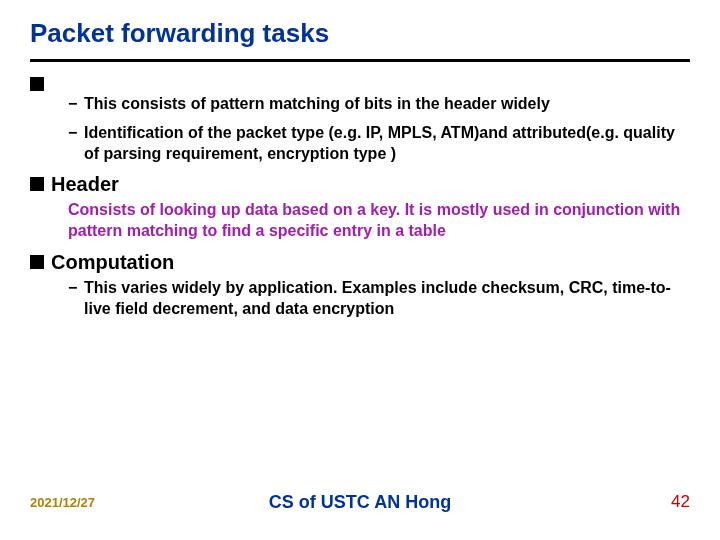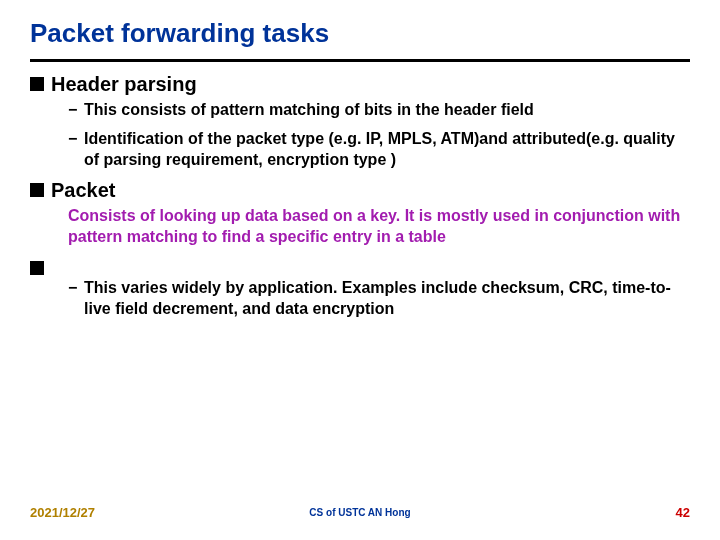--- a/index.html
+++ b/index.html
@@ -9,67 +9,67 @@
   .rule { border-top: 3px solid #000; margin-bottom: 10px; }
   .item { margin-bottom: 6px; }
   .bullet-row { display: flex; align-items: flex-start; }
   .sq { width: 14px; height: 14px; background: #000; flex: 0 0 14px; margin-top: 5px; margin-right: 7px; }
   .heading { font-size: 20px; font-weight: bold; color: #000; line-height: 1.25; }
   .sub { padding-left: 38px; margin-top: 3px; margin-bottom: 8px; }
   .sub-row { display: flex; align-items: flex-start; }
   .dash { font-size: 16px; font-weight: bold; color: #000; flex: 0 0 14px; margin-right: 2px; line-height: 1.3; }
   .subtext { font-size: 16px; font-weight: bold; color: #000; line-height: 1.3; }
   .subtext-noind { font-size: 16px; font-weight: bold; color: #a21caf; line-height: 1.3; padding-left: 0; }
-  .footer { position: absolute; bottom: 20px; left: 0; width: 720px; display: flex; justify-content: space-between; align-items: center; padding: 0 30px; }
+  .footer { position: absolute; bottom: 28px; left: 0; width: 720px; display: flex; justify-content: space-between; align-items: center; padding: 0 30px; }
   .date { color: #b08000; font-size: 13px; font-weight: bold; }
-  .center { color: #003399; font-size: 10px; font-weight: bold; position: absolute; left: 50%; transform: translateX(-50%); }
-  .pagenum { color: #cc0000; font-size: 13px; font-weight: bold; }
+  .center { color: #003399; font-size: 18px; font-weight: bold; position: absolute; left: 50%; transform: translateX(-50%); }
+  .pagenum { color: #cc0000; font-size: 17px; font-weight: normal; }
 </style>
 </head>
 <body>
 
 <div class="slide">
   <div class="title">Packet forwarding tasks</div>
   <div class="rule"></div>
 
   <div class="item">
     <div class="bullet-row">
       <div class="sq"></div>
-      <div class="heading">Header parsing</div>
     </div>
     <div class="sub">
       <div class="sub-row">
         <div class="dash">−</div>
-        <div class="subtext">This consists of pattern matching of bits in the header field</div>
+        <div class="subtext">This consists of pattern matching of bits in the header widely</div>
       </div>
     </div>
   </div>
 
   <div class="item">
     <div class="sub">
       <div class="sub-row">
         <div class="dash">−</div>
         <div class="subtext">Identification of the packet type (e.g. IP, MPLS, ATM)and attributed(e.g. quality of parsing requirement, encryption type )</div>
       </div>
     </div>
   </div>
 
   <div class="item">
     <div class="bullet-row">
       <div class="sq"></div>
-      <div class="heading">Packet</div>
+      <div class="heading">Header</div>
     </div>
     <div class="sub">
       <div class="subtext-noind">Consists of looking up data based on a key. It is mostly used in conjunction with pattern matching to find a specific entry in a table</div>
     </div>
   </div>
 
   <div class="item">
     <div class="bullet-row">
       <div class="sq"></div>
+      <div class="heading">Computation</div>
     </div>
     <div class="sub">
       <div class="sub-row">
         <div class="dash">−</div>
         <div class="subtext">This varies widely by application. Examples include checksum, CRC, time-to-live field decrement, and data encryption</div>
       </div>
     </div>
   </div>
 
   <div class="footer">

